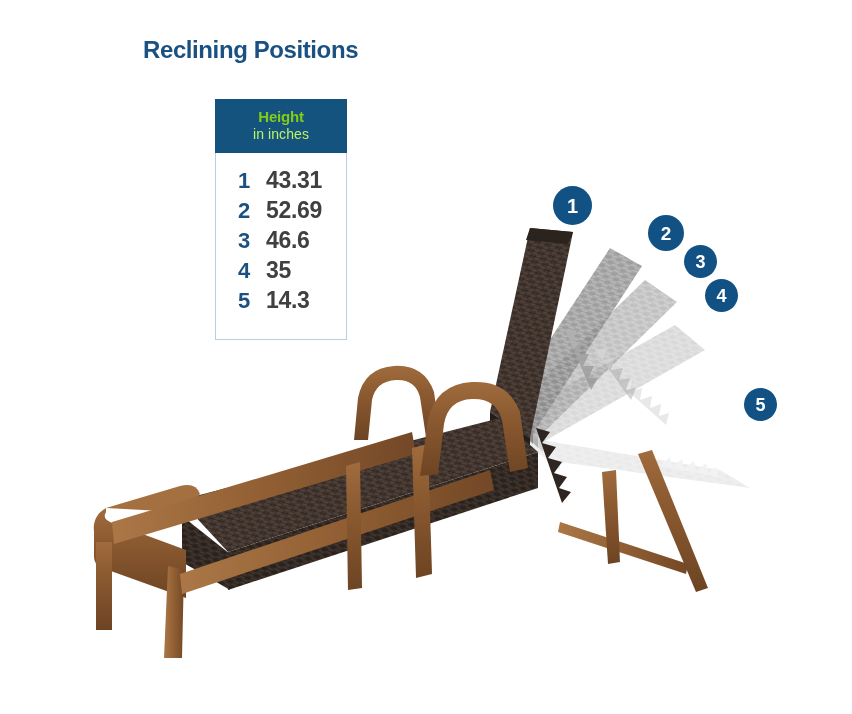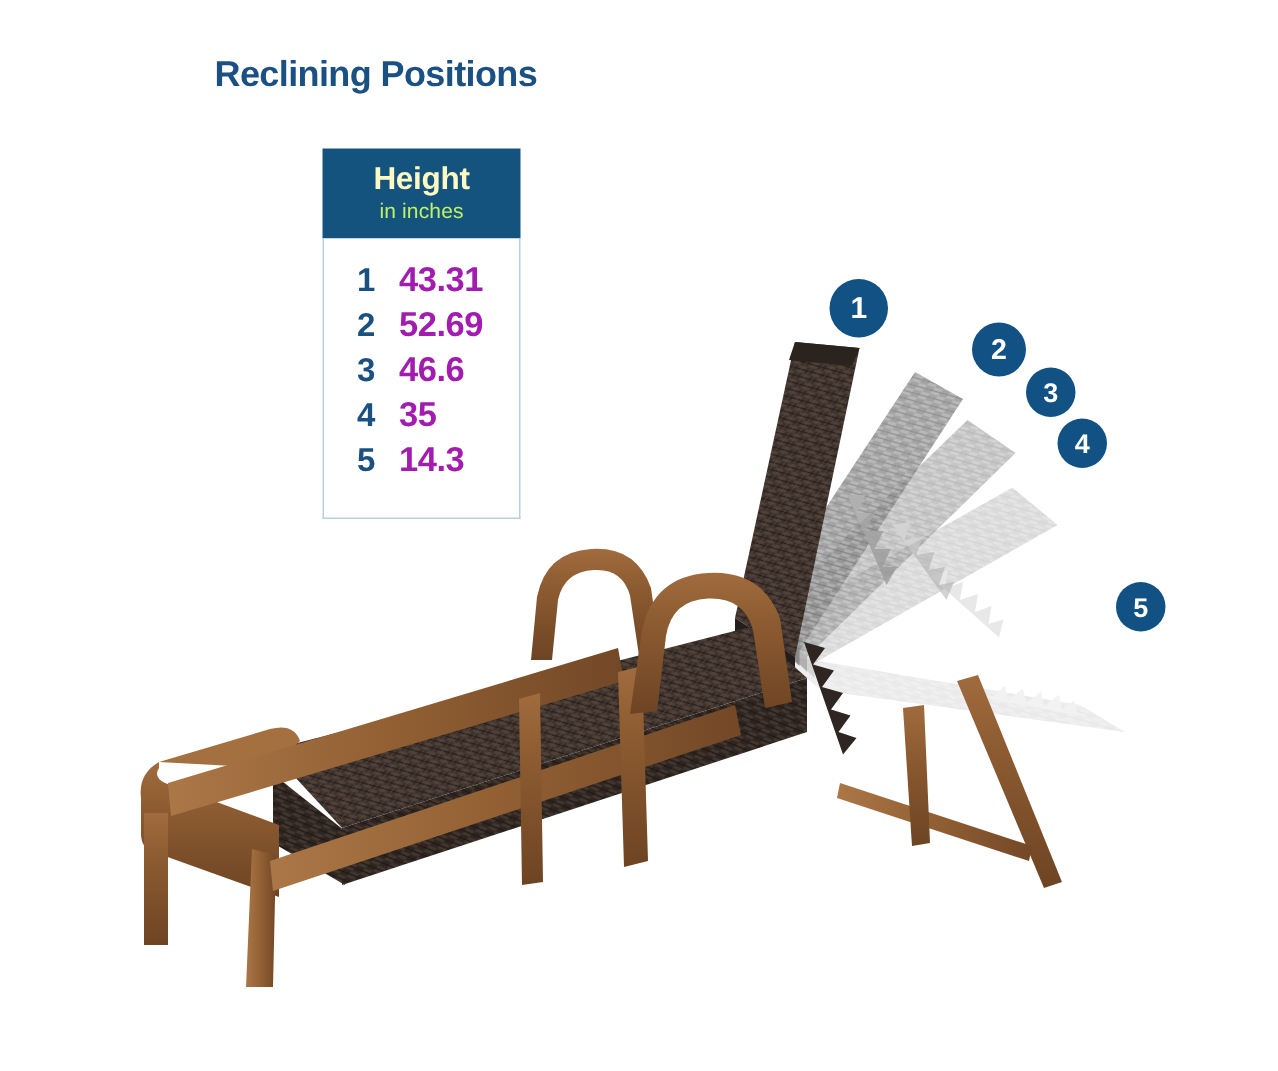--- a/index.html
+++ b/index.html
@@ -41,22 +41,22 @@
     top: 99px;
     width: 132px;
   }
   .table-header {
     background: #15537f;
     padding: 10px 0 10px 0;
     text-align: center;
   }
   .table-header .th-main {
     display: block;
-    color: #fef9c3;
-    font-size: 21px;
+    color: #84cc16;
+    font-size: 15px;
     font-weight: bold;
     line-height: 1.05;
     letter-spacing: -0.2px;
   }
   .table-header .th-sub {
     display: block;
     color: #bef264;
     font-size: 14px;
     font-weight: normal;
     line-height: 1.3;
@@ -75,21 +75,21 @@
     margin-bottom: 3px;
   }
   .trow .idx {
     width: 28px;
     flex: 0 0 28px;
     color: #1b5180;
     font-size: 22px;
     font-weight: bold;
   }
   .trow .val {
-    color: #a21caf;
+    color: #404040;
     font-size: 23px;
     font-weight: bold;
     letter-spacing: -0.3px;
   }
 
   
   .badge {
     position: absolute;
     border-radius: 50%;
     background: #125183;

